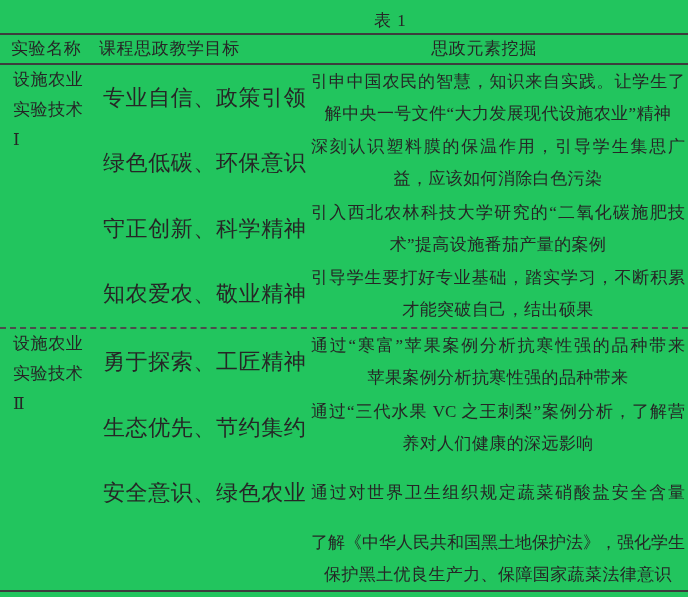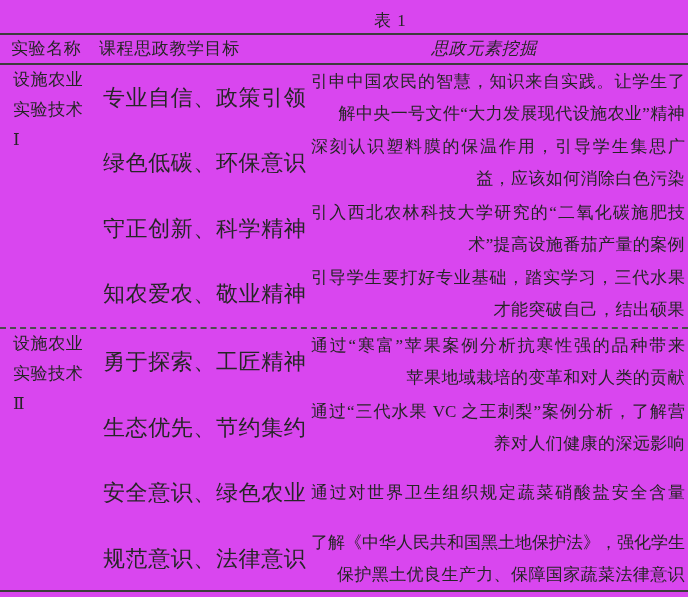--- a/index.html
+++ b/index.html
@@ -1,20 +1,20 @@
 <!DOCTYPE html>
 <html><head>
 <meta charset="utf-8">
 <style>
   html, body { margin: 0; padding: 0; background: #ffffff; }
   .page {
     position: relative;
     width: 688px;
     height: 597px;
-    background: #d946ef;
+    background: #22c55e;
     overflow: hidden;
     font-family: "Liberation Serif", "DejaVu Serif", serif;
     color: #262626;
   }
   
   .caption {
     position: absolute;
     top: 6px; left: 0;
     width: 688px; height: 26px;
     overflow: hidden;
@@ -36,21 +36,21 @@
   .thead {
     position: relative;
     height: 30px;
     box-sizing: border-box;
     border-bottom: 2px solid #3d3d3d;
     font-size: 17px;
   }
   .h { position: absolute; top: 0; bottom: 1px; display: flex; align-items: center; letter-spacing: 0.6px; white-space: nowrap; }
   .h1 { left: 11px; }
   .h2 { left: 99px; }
-  .h3 { left: 283px; width: 402px; justify-content: center; font-style: italic; }
+  .h3 { left: 283px; width: 402px; justify-content: center; }
 
   .section {
     display: grid;
     grid-template-columns: 100px 183px 405px;
     grid-template-rows: repeat(4, 1fr);
     box-sizing: border-box;
   }
   .sec1 { height: 264px; border-bottom: 2px dashed #4c4c4c; }
   .sec2 { height: 263px; }
 
@@ -71,21 +71,21 @@
   }
   .elem {
     grid-column: 3;
     display: flex; flex-direction: column; justify-content: center;
     padding-right: 3px;
     box-sizing: border-box;
     font-size: 17px; line-height: 32px; margin-left: 28px;
   }
   .gr1 { grid-row: 1; } .gr2 { grid-row: 2; } .gr3 { grid-row: 3; } .gr4 { grid-row: 4; }
   .l1 { text-align: justify; text-align-last: justify; }
-  .l2 { text-align: right; letter-spacing: 0.4px; font-family: Liberation Serif, serif; }
+  .l2 { text-align: center; letter-spacing: 0.4px; font-family: Liberation Serif, serif; }
 </style>
 </head>
 <body>
 
 <div class="page">
 
   <div class="caption">
     <span class="cap-label">表 1</span>
     <span class="cap-title">“设施农业实验技术”课程思</span>
   </div>
@@ -118,50 +118,49 @@
       </div>
 
       <div class="goal gr3">守正创新、科学精神</div>
       <div class="elem gr3">
         <div class="l1">引入西北农林科技大学研究的“二氧化碳施肥技</div>
         <div class="l2">术”提高设施番茄产量的案例</div>
       </div>
 
       <div class="goal gr4">知农爱农、敬业精神</div>
       <div class="elem gr4">
-        <div class="l1">引导学生要打好专业基础，踏实学习，三代水果</div>
+        <div class="l1">引导学生要打好专业基础，踏实学习，不断积累</div>
         <div class="l2">才能突破自己，结出硕果</div>
       </div>
     </div>
 
     <div class="section sec2">
       <div class="course">
         <div>设施农业</div>
         <div>实验技术</div>
         <div>Ⅱ</div>
       </div>
 
       <div class="goal gr1">勇于探索、工匠精神</div>
       <div class="elem gr1">
         <div class="l1">通过“寒富”苹果案例分析抗寒性强的品种带来</div>
-        <div class="l2">苹果地域栽培的变革和对人类的贡献</div>
+        <div class="l2">苹果案例分析抗寒性强的品种带来</div>
       </div>
 
       <div class="goal gr2">生态优先、节约集约</div>
       <div class="elem gr2">
         <div class="l1">通过“三代水果 VC 之王刺梨”案例分析，了解营</div>
         <div class="l2">养对人们健康的深远影响</div>
       </div>
 
       <div class="goal gr3">安全意识、绿色农业</div>
       <div class="elem gr3">
         <div class="l1">通过对世界卫生组织规定蔬菜硝酸盐安全含量</div>
       </div>
 
-      <div class="goal gr4">规范意识、法律意识</div>
       <div class="elem gr4">
         <div class="l1">了解《中华人民共和国黑土地保护法》，强化学生</div>
         <div class="l2">保护黑土优良生产力、保障国家蔬菜法律意识</div>
       </div>
     </div>
 
   </div>
 </div>
 
 </body></html>

